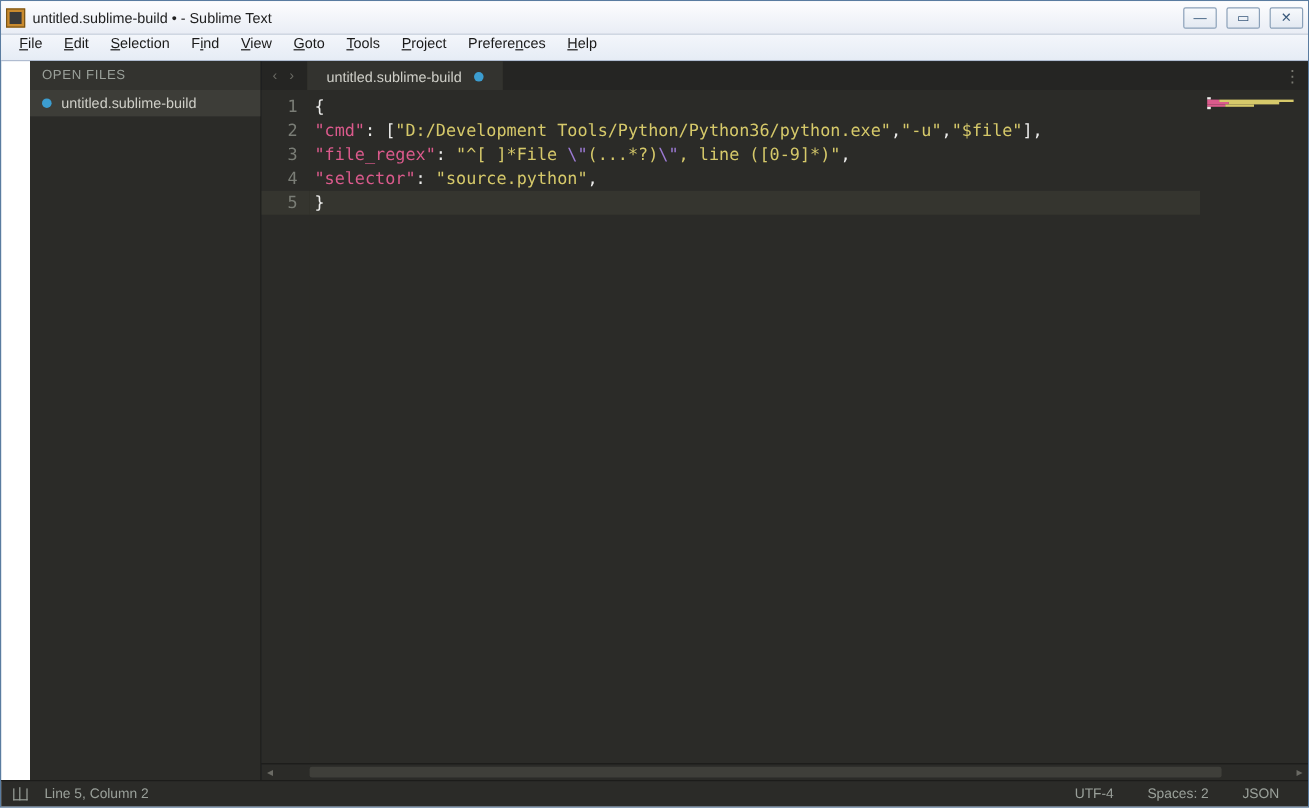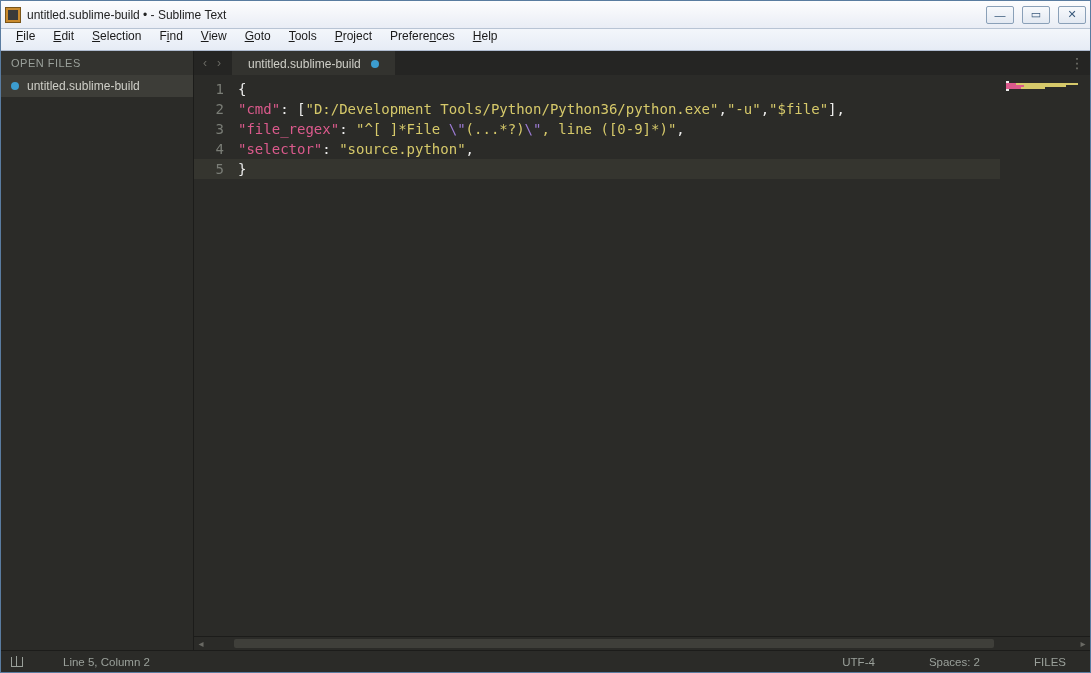--- a/index.html
+++ b/index.html
@@ -11,21 +11,21 @@
 .titlebar-icon { width: 16px; height: 16px; background: #c98a2e; border: 1px solid #7a5518; margin-right: 6px; position: relative; }
 .titlebar-icon::after { content: ""; position: absolute; inset: 2px; background: #3a3a3a; }
 .titlebar-title { font-size: 12px; color: #222; flex: 1; }
 .win-btns { display: flex; gap: 8px; }
 .win-btn { width: 28px; height: 18px; border: 1px solid #8aa0b8; border-radius: 2px; background: linear-gradient(#f7f9fc,#e3e9f2); display: flex; align-items: center; justify-content: center; font-size: 11px; color: #3a5a7c; cursor: pointer; font-family: "Segoe UI Symbol", sans-serif; }
 
 .menubar { height: 22px; background: linear-gradient(#f3f6fb,#e6ecf5); display: flex; align-items: stretch; padding: 0 6px; font-size: 12px; border-bottom: 1px solid #b0bcd0; }
 .menuitem { padding: 0 9px; display: flex; color: #1a1a1a; cursor: pointer; }
 .underline { text-decoration: underline; }
 
-.app { flex: 1; display: flex; background: #0f172a; min-height: 0; }
+.app { flex: 1; display: flex; background: #0f172a; min-height: 0; margin-left: 24px; }
 
 .sidebar { width: 193px; background: #2b2b28; border-right: 1px solid #1c1c1a; display: flex; flex-direction: column; }
 .sidebar-hdr { height: 24px; background: #33332f; color: #9aa09a; font-size: 11px; letter-spacing: .5px; display: flex; align-items: center; padding: 0 10px; }
 .open-file { height: 22px; display: flex; align-items: center; padding: 0 10px; background: #3d3d38; color: #cfcfc8; font-size: 12px; gap: 8px; cursor: pointer; }
 .dirty-dot { width: 8px; height: 8px; border-radius: 50%; background: #3c9dd0; flex-shrink: 0; }
 
 .editor-col { flex: 1; display: flex; flex-direction: column; min-width: 0; }
 
 .tabbar { height: 24px; background: #252523; display: flex; align-items: stretch; padding-left: 4px; position: relative; }
 .navarrow { width: 14px; display: flex; align-items: center; justify-content: center; color: #6a6a64; font-size: 12px; cursor: pointer; }
@@ -43,21 +43,21 @@
 
 .minimap { width: 90px; background: #2b2b28; position: relative; }
 .minimap-strip { position: absolute; top: 6px; right: 6px; width: 78px; height: 8px; }
 .mm-seg { position: absolute; height: 2px; }
 
 .tok-punct  { color: #ededec; }
 .tok-key    { color: #db5a8c; }
 .tok-str    { color: #d6c96a; }
 .tok-esc    { color: #9c7bd4; }
 
-.statusbar { height: 22px; background: #2b2b28; border-top: 1px solid #1c1c1a; display: flex; align-items: center; color: #9aa09a; font-size: 11.5px; padding: 0 10px; gap: 26px; }
+.statusbar { height: 22px; background: #2b2b28; border-top: 1px solid #1c1c1a; display: flex; align-items: center; color: #9aa09a; font-size: 11.5px; padding: 0 10px; gap: 0; }
 .statusbar .spacer { flex: 1; }
 .stat-item { padding: 0 14px; cursor: pointer; }
 .sb-icon { width: 12px; height: 10px; border: 1px solid #9aa09a; border-top: none; position: relative; }
 .sb-icon::before { content:""; position:absolute; left:4px; top:-1px; width:1px; height:11px; background:#9aa09a; }
 
 .scrollbar-h { height: 14px; background: #2b2b28; border-top: 1px solid #1c1c1a; position: relative; }
 .scroll-thumb { position: absolute; top: 2px; bottom: 2px; left: 40px; width: 760px; background: #3f3f3a; border-radius: 2px; }
 .scroll-btn { position: absolute; top: 0; bottom: 0; width: 14px; display:flex; align-items:center; justify-content:center; color:#6a6a64; font-size:10px; }
 .scroll-btn.left { left: 0; }
 .scroll-btn.right { right: 0; }
@@ -169,16 +169,16 @@
 
     </div>
   </div>
 
   <div class="statusbar">
     <div class="sb-icon"></div>
     <span class="stat-item">Line 5, Column 2</span>
     <div class="spacer"></div>
     <span class="stat-item">UTF-4</span>
     <span class="stat-item">Spaces: 2</span>
-    <span class="stat-item">FILES</span>
+    <span class="stat-item">JSON</span>
   </div>
 
 </div>
 
 </body></html>

